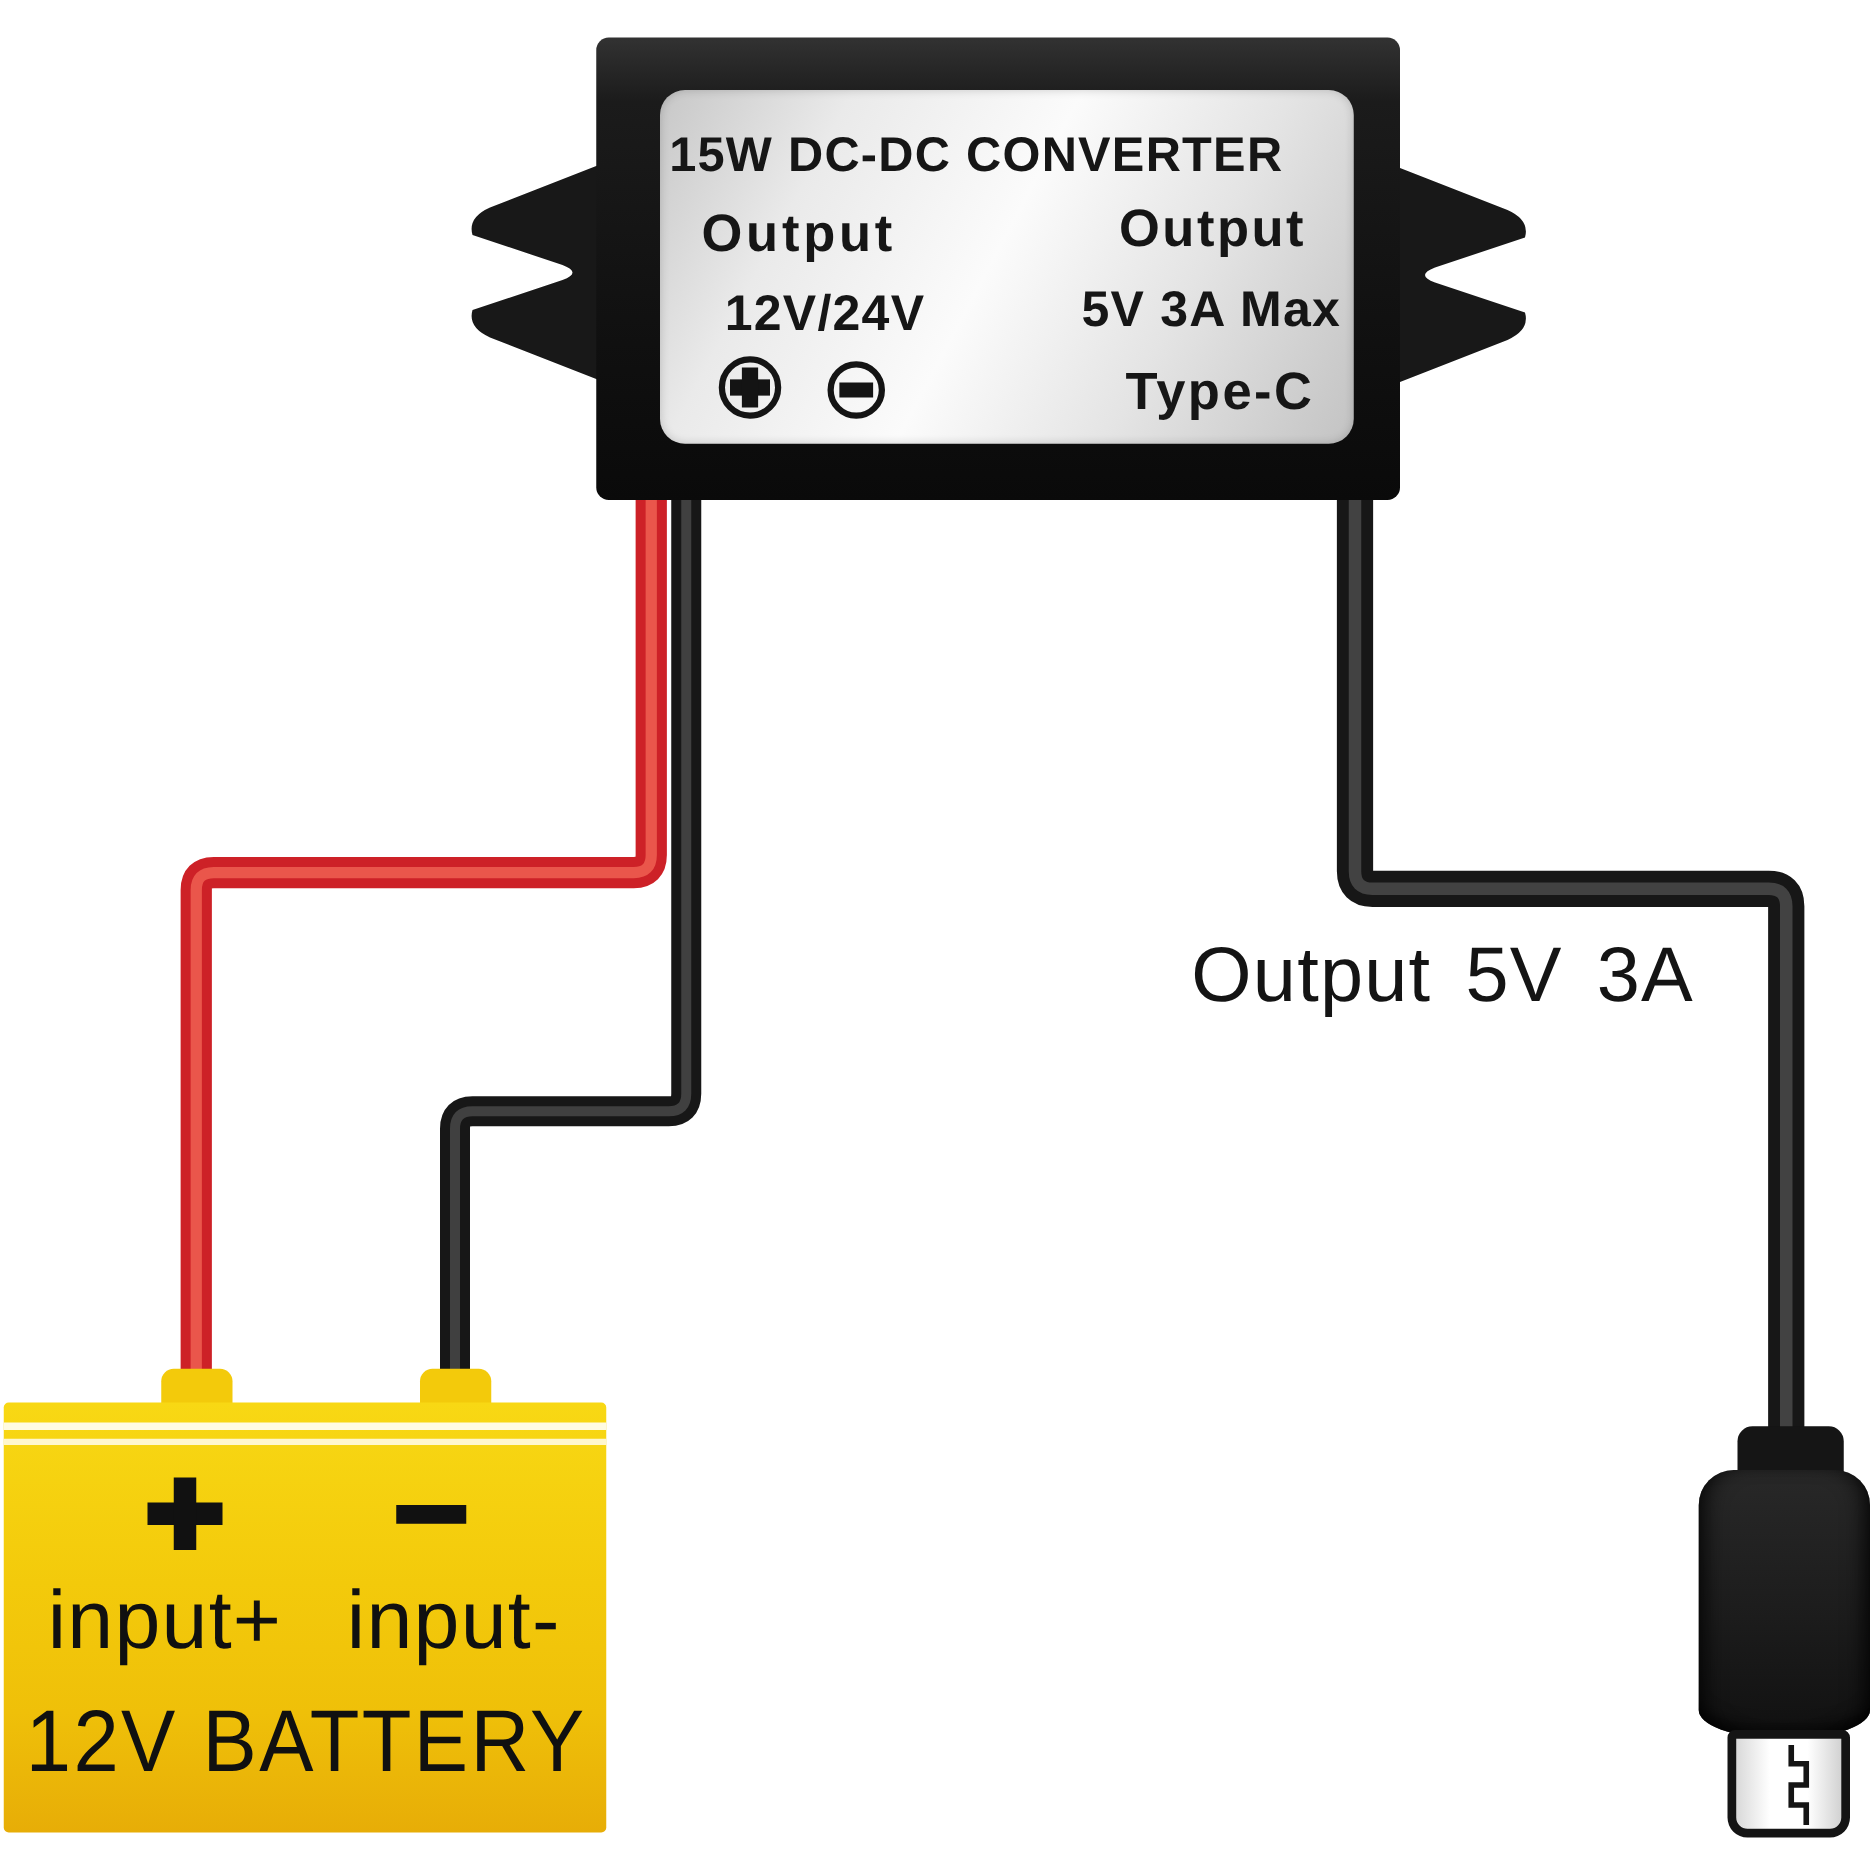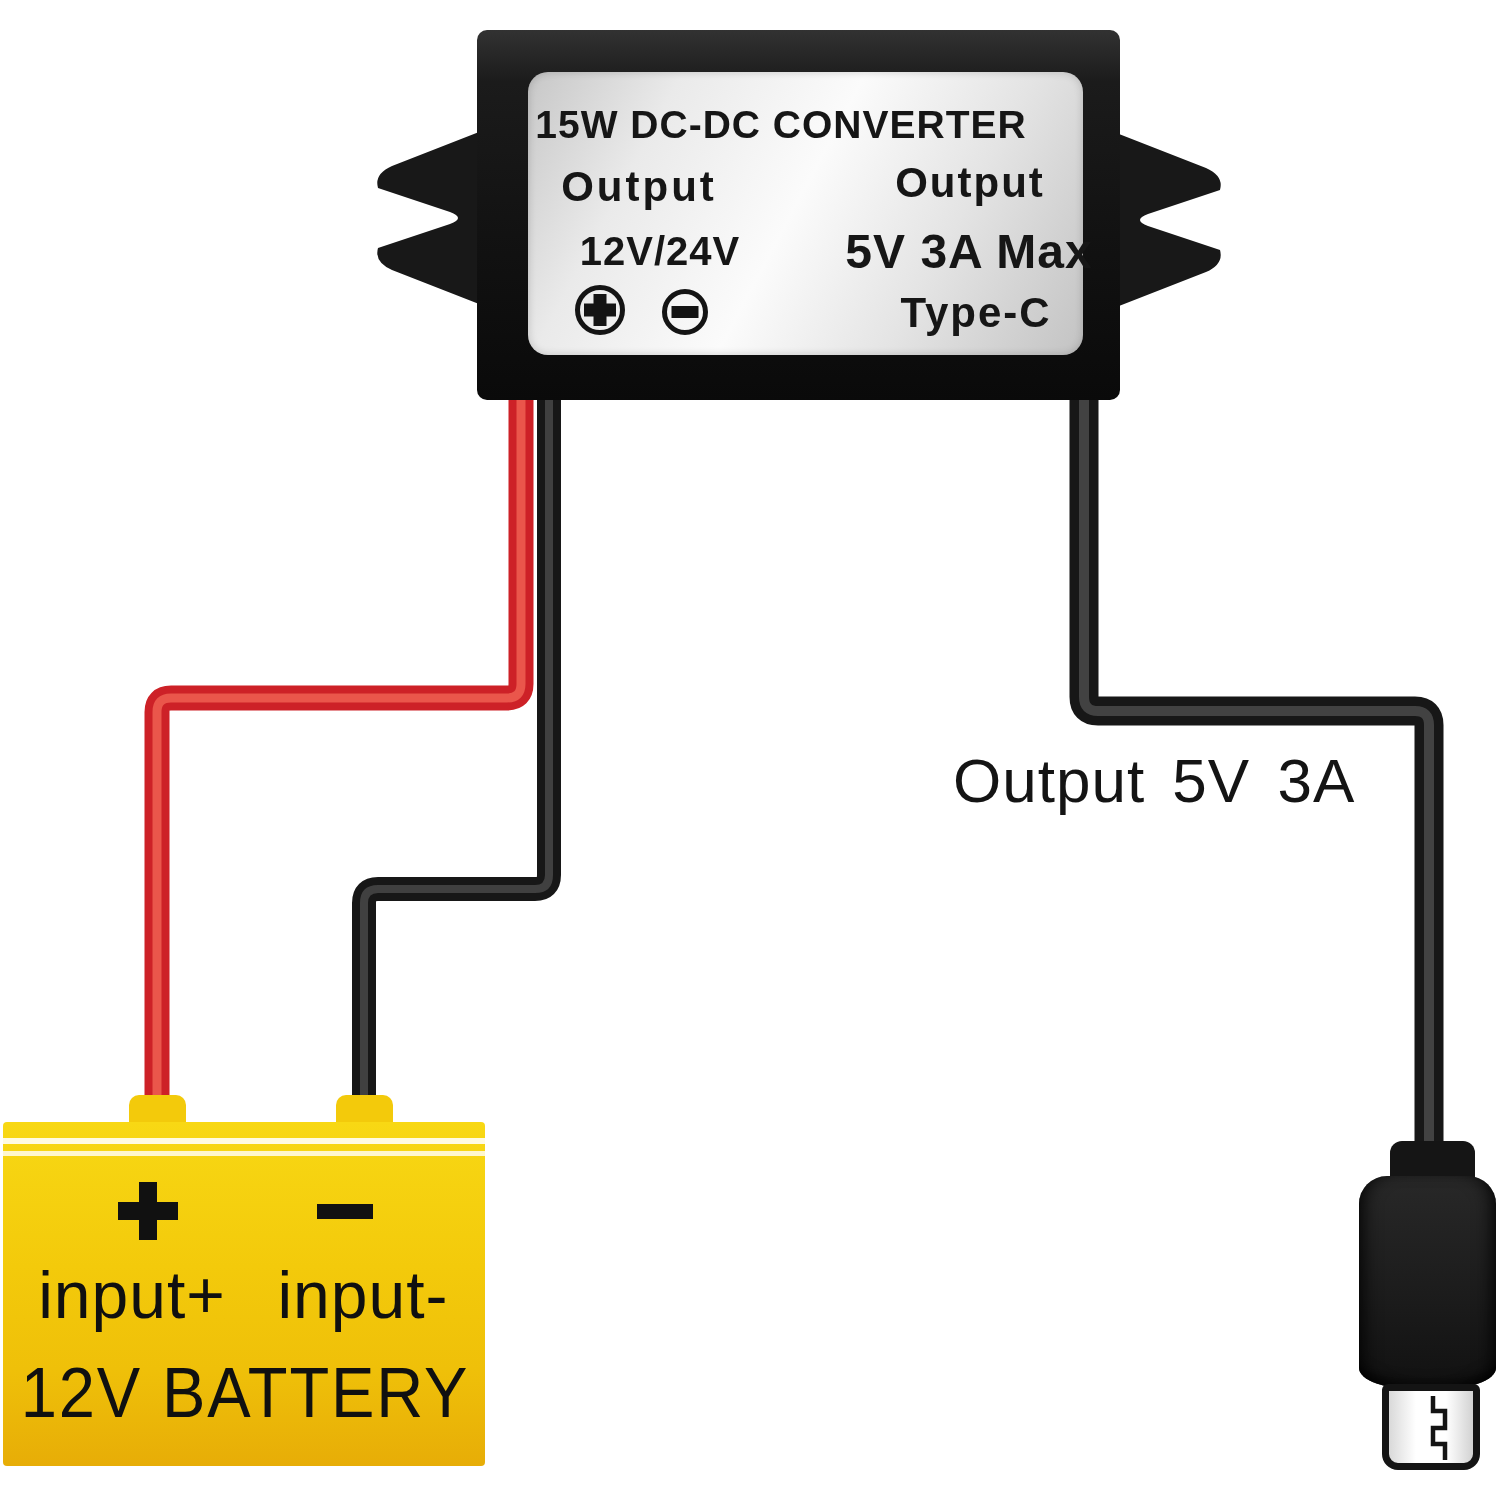--- a/index.html
+++ b/index.html
@@ -25,21 +25,21 @@
     box-shadow:inset 0 0 8px rgba(0,0,0,.18);
   }
   .lbl-text {
     position:absolute; transform:translateX(-50%);
     white-space:nowrap; color:#161616; font-weight:bold; line-height:1;
   }
   .lbl-title   { left:253px; top:33px;  font-size:39px; letter-spacing:1px; }
   .lbl-input   { left:111px; top:94px;  font-size:42px; letter-spacing:3px; }
   .lbl-output  { left:442px; top:90px;  font-size:42px; letter-spacing:2px; }
   .lbl-voltage { left:113px; top:159px; font-size:40px; letter-spacing:1px;margin-left:19px; }
-  .lbl-rating  { left:441px; top:156px; font-size:48px; letter-spacing:1px; }
+  .lbl-rating  { left:441px; top:156px; font-size:40px; letter-spacing:1px; }
   .lbl-typec   { left:448px; top:220px; font-size:42px; letter-spacing:2px; }
 
   .screw {
     position:absolute; box-sizing:border-box;
     border:5px solid #141414; border-radius:50%;
   }
   .screw-plus  { left:47px;  top:213px; width:50px; height:50px; }
   .screw-minus { left:134px; top:217px; width:46px; height:46px; }
   .screw .bar-h {
     position:absolute; left:50%; top:50%; transform:translate(-50%,-50%);

